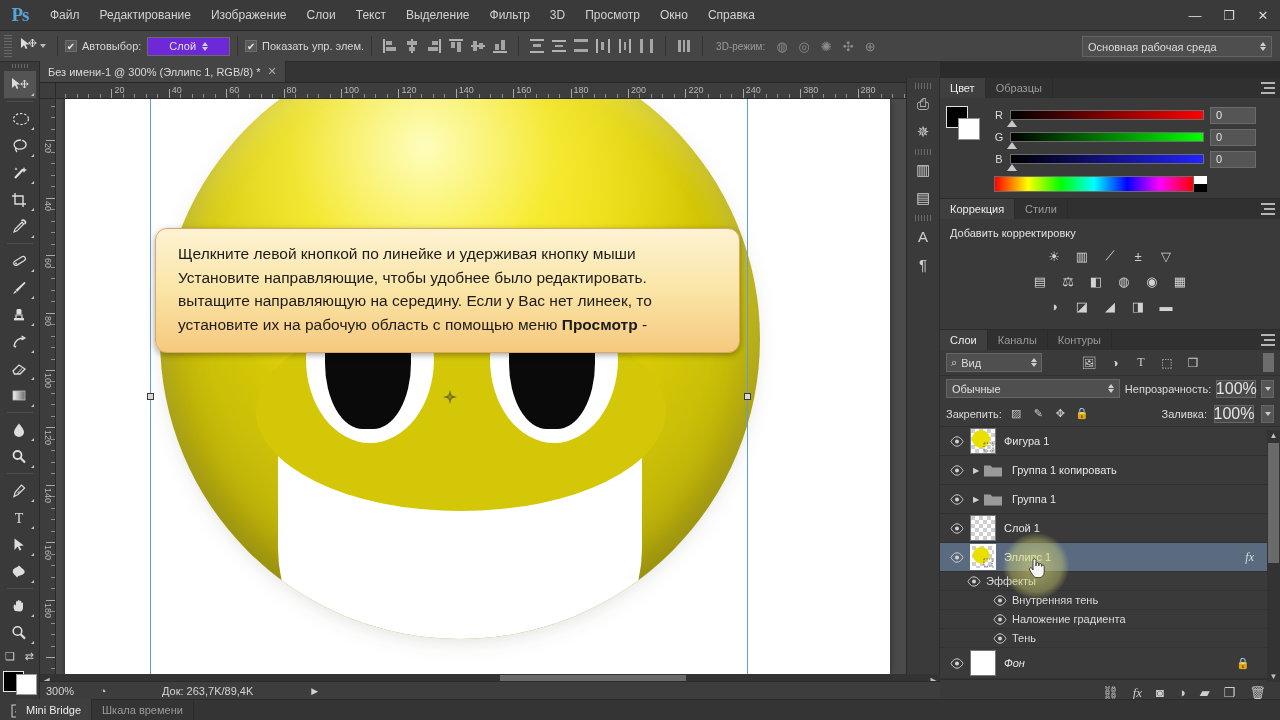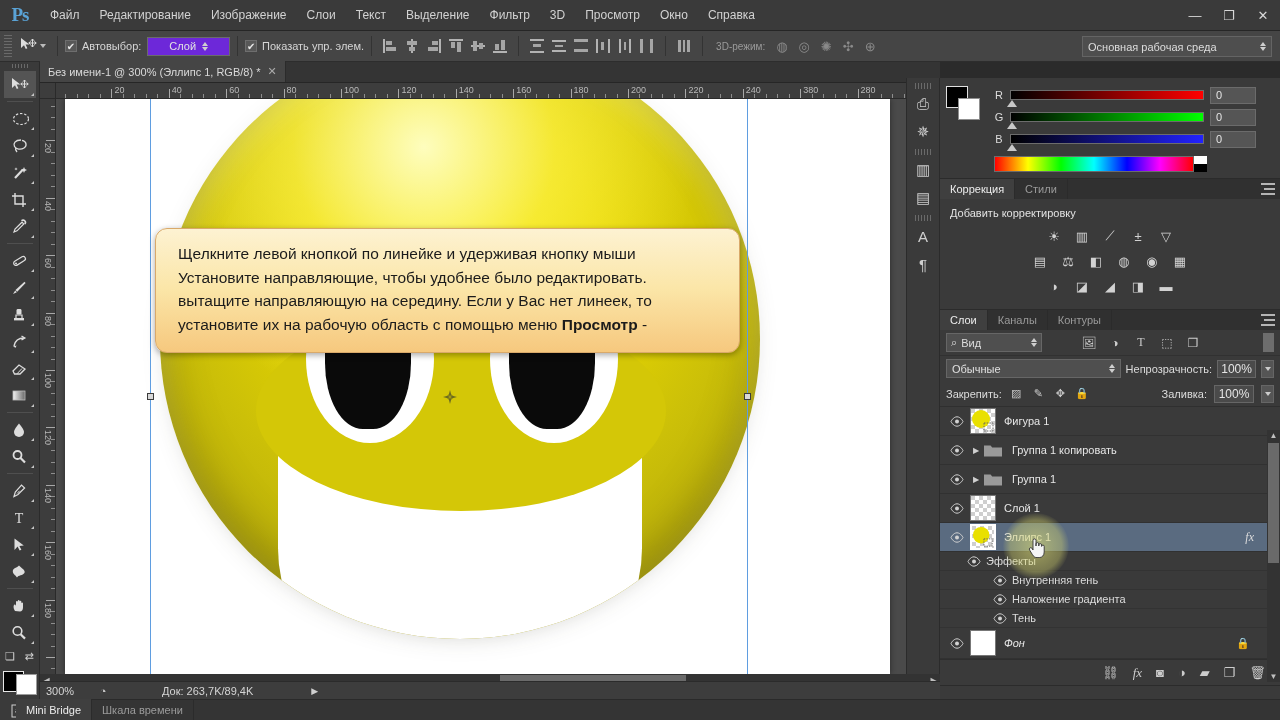--- a/index.html
+++ b/index.html
@@ -279,21 +279,21 @@
     height:25px; display:flex; align-items:center; padding:0 6px; gap:5px;
   }
   .blend-select {
     width:178px; height:19px; background:#4f4f4f; border:1px solid #666;
     display:flex; align-items:center; justify-content:space-between; padding:0 5px;
     font-size:11px; color:#e0e0e0;
   }
   .op-label { font-size:11px; color:#dcdcdc; white-space:nowrap; }
   .op-box {
     width:40px; height:18px; background:#4a4a4a; border:1px solid #666;
-    font-size:12px; color:#e4e4e4; display:flex; align-items:center; justify-content:center;
+    font-size:16px; color:#e4e4e4; display:flex; align-items:center; justify-content:center;
   }
   .op-arrow { width:13px; height:18px; background:#555; border:1px solid #666; display:flex; align-items:center; justify-content:center; }
   .lp-row3 { height:26px; display:flex; align-items:center; padding:0 6px; gap:7px; border-bottom:1px solid #2f2f2f; }
   .lock-ico { width:15px; height:15px; display:flex; align-items:center; justify-content:center; color:#c9c9c9; font-size:11px; }
 
   .layers-list { position:relative; background:#3a3a3a; }
   .layer-row {
     height:29px; display:flex; align-items:center; gap:0;
     border-bottom:1px solid #313131; padding-left:4px; position:relative;
   }
@@ -908,20 +908,29 @@
         <div class="rail-ico">▤</div>
         <div class="rail-grip"></div>
         <div class="rail-ico">A</div>
         <div class="rail-ico">¶</div>
       </div>
   </div>
 
   <div class="panels">
 
     <div class="panel">
+      <div class="ptabs">
+        <div class="ptab active">Цвет</div>
+        <div class="ptab">Образцы</div>
+        <div class="pmenu">
+            <span></span>
+            <span></span>
+            <span></span>
+          </div>
+      </div>
       <div class="colorbody">
         <div class="cswatches">
           <div class="cs-f"></div>
           <div class="cs-b"></div>
         </div>
         <div id="color-channels">
             <div class="crow">
               <span class="clabel">R</span>
               <span class="cslider" style="background:linear-gradient(to right,#000000,#ff0000)">
                 <span class="cthumb"></span>

